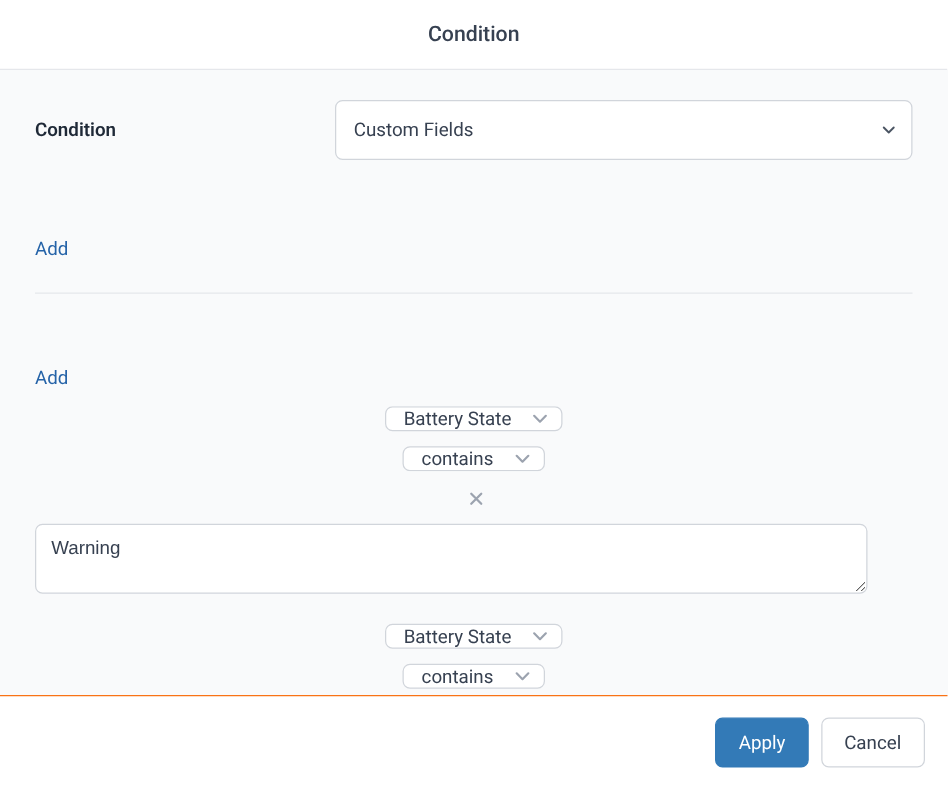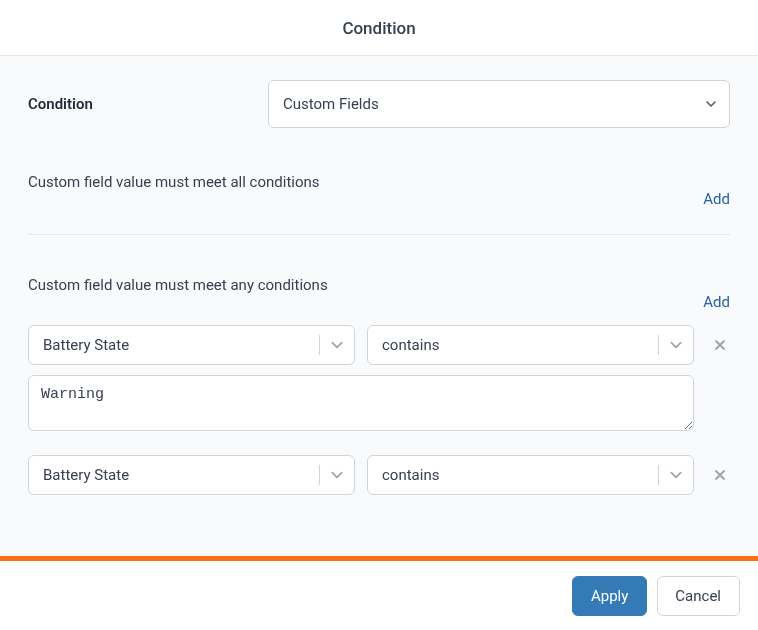--- a/index.html
+++ b/index.html
@@ -86,20 +86,21 @@
       border-top: 1px solid #e5e7eb;
       margin: 26px 0 24px 0;
     }
     .condition-block {
       margin-bottom: 24px;
     }
     .row {
       display: flex;
       align-items: center;
       gap: 12px;
+      flex-direction: column;
     }
     .field-select, .operator-select {
       flex: 1;
       height: 40px;
       border: 1px solid #d1d5db;
       border-radius: 6px;
       background: #fff;
       padding: 0 40px 0 14px;
       font-size: 15px;
       color: #374151;
@@ -137,29 +138,29 @@
     }
     .value-textarea {
       width: calc(100% - 36px);
       margin-top: 10px;
       border: 1px solid #d1d5db;
       border-radius: 6px;
       background: #fff;
       padding: 10px 12px;
       font-size: 15px;
       color: #374151;
-      font-family: Liberation Mono, monospace;
+      font-family: Liberation Sans, sans-serif;
       resize: both;
       min-height: 56px;
       height: 56px;
       display: block;
     }
     .footer {
       height: 74px;
-      border-top: 5px solid #f97316;
+      border-top: 1px solid #f97316;
       background: #fff;
       display: flex;
       align-items: center;
       justify-content: flex-end;
       padding: 0 18px;
       gap: 10px;
     }
     .btn {
       height: 40px;
       padding: 0 18px;
@@ -201,28 +202,26 @@
         <span class="caret">
           <svg width="12" height="12" viewBox="0 0 12 12">
               <path d="M2 4 L6 8 L10 4" stroke="#4b5563" stroke-width="1.5" fill="none" stroke-linecap="round" stroke-linejoin="round"></path>
             </svg>
         </span>
       </div>
     </div>
   </div>
 
   <div class="section-header">
-    <div class="section-title">Custom field value must meet all conditions</div>
     <div class="add-link">Add</div>
   </div>
 
   <hr class="divider">
 
   <div class="section-header">
-    <div class="section-title">Custom field value must meet any conditions</div>
     <div class="add-link">Add</div>
   </div>
 
   <div class="condition-block">
     <div class="row">
       <div class="field-select">
         <span>Battery State</span>
         <span class="sep-line"></span>
         <span class="chevron">
           <svg width="14" height="14" viewBox="0 0 12 12">

